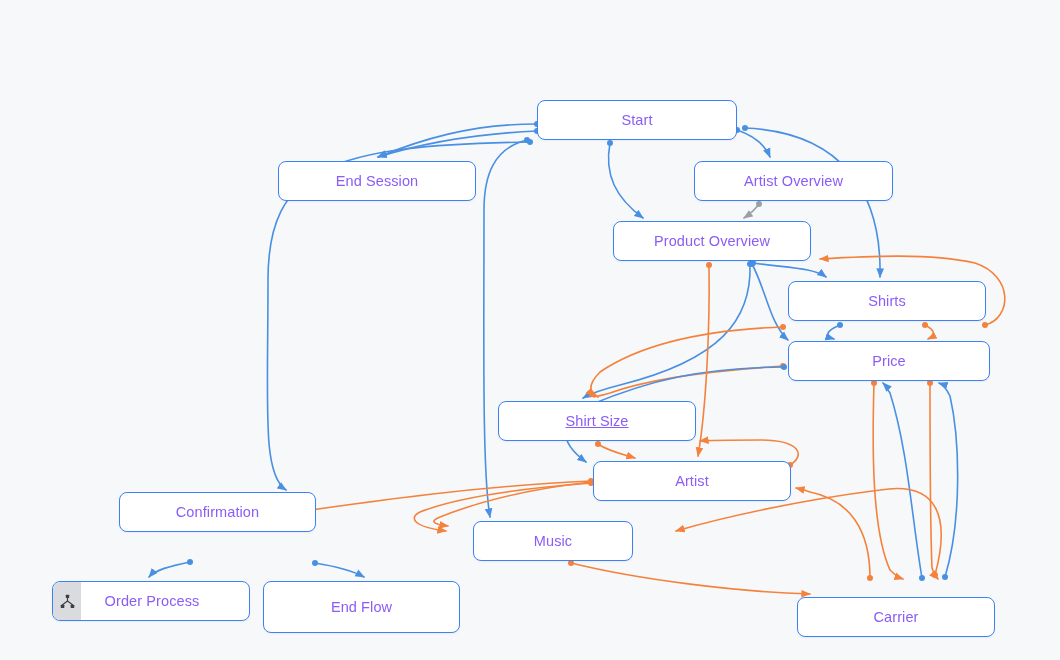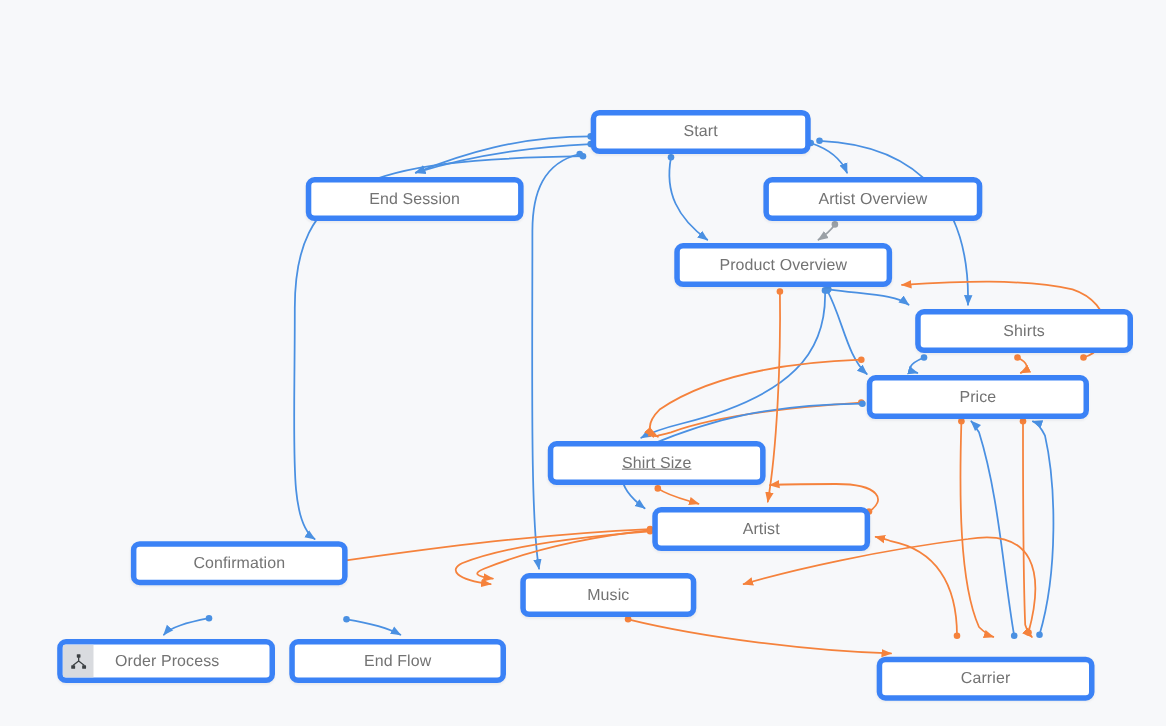--- a/index.html
+++ b/index.html
@@ -25,28 +25,28 @@
     left: 0;
     top: 0;
     width: 1060px;
     height: 660px;
     pointer-events: none;
   }
   .node {
     position: absolute;
     box-sizing: border-box;
     background: #ffffff;
-    border: 5px solid #3b82f6;
+    border: 1px solid #3b82f6;
     border-radius: 8px;
     box-shadow: 0 1px 2px rgba(16, 24, 40, 0.05);
     display: flex;
     align-items: center;
     justify-content: center;
     font-size: 14.5px;
-    color: #737373;
+    color: #8b5cf6;
     letter-spacing: 0.1px;
     overflow: hidden;
   }
   .node .node-label {
     display: block;
     text-align: center;
     width: 100%;
     pointer-events: none;
   }
   .node.has-badge {
@@ -218,21 +218,21 @@
     </div>
     <div class="node" style="left: 278px; top: 161px; width: 198px; height: 40px;">
       <span class="node-label">End Session</span>
     </div>
     <div class="node" style="left: 694px; top: 161px; width: 199px; height: 40px;">
       <span class="node-label">Artist Overview</span>
     </div>
     <div class="node" style="left: 613px; top: 221px; width: 198px; height: 40px;">
       <span class="node-label">Product Overview</span>
     </div>
-    <div class="node" style="left: 788px; top: 281px; width: 198px; height: 40px; margin-left: 44px;">
+    <div class="node" style="left: 788px; top: 281px; width: 198px; height: 40px;">
       <span class="node-label">Shirts</span>
     </div>
     <div class="node" style="left: 788px; top: 341px; width: 202px; height: 40px;">
       <span class="node-label">Price</span>
     </div>
     <div class="node" style="left: 498px; top: 401px; width: 198px; height: 40px; text-decoration: underline;">
       <span class="node-label">Shirt Size</span>
     </div>
     <div class="node" style="left: 593px; top: 461px; width: 198px; height: 40px;">
       <span class="node-label">Artist</span>
@@ -247,19 +247,19 @@
       <span class="node-badge">
         <svg width="15" height="15" viewBox="0 0 16 16" aria-hidden="true">
           <rect x="6.2" y="0.8" width="3.6" height="3.4" rx="0.6" fill="#3c4043"></rect>
           <rect x="0.8" y="11.4" width="3.8" height="3.6" rx="0.6" fill="#3c4043"></rect>
           <rect x="11.4" y="11.4" width="3.8" height="3.6" rx="0.6" fill="#3c4043"></rect>
           <path d="M8 4.2 L8 7.4 M2.7 11.4 L8 7.4 L13.3 11.4" stroke="#3c4043" stroke-width="1.25" fill="none" stroke-linecap="round" stroke-linejoin="round"></path>
         </svg>
       </span>
       <span class="node-label">Order Process</span>
     </div>
-    <div class="node" style="left: 263px; top: 581px; width: 197px; height: 40px;">
+    <div class="node" style="left: 263px; top: 581px; width: 197px; height: 52px;">
       <span class="node-label">End Flow</span>
     </div>
     <div class="node" style="left: 797px; top: 581px; width: 198px; height: 40px; margin-top: 16px;">
       <span class="node-label">Carrier</span>
     </div>
   </div>
 
 </body></html>

